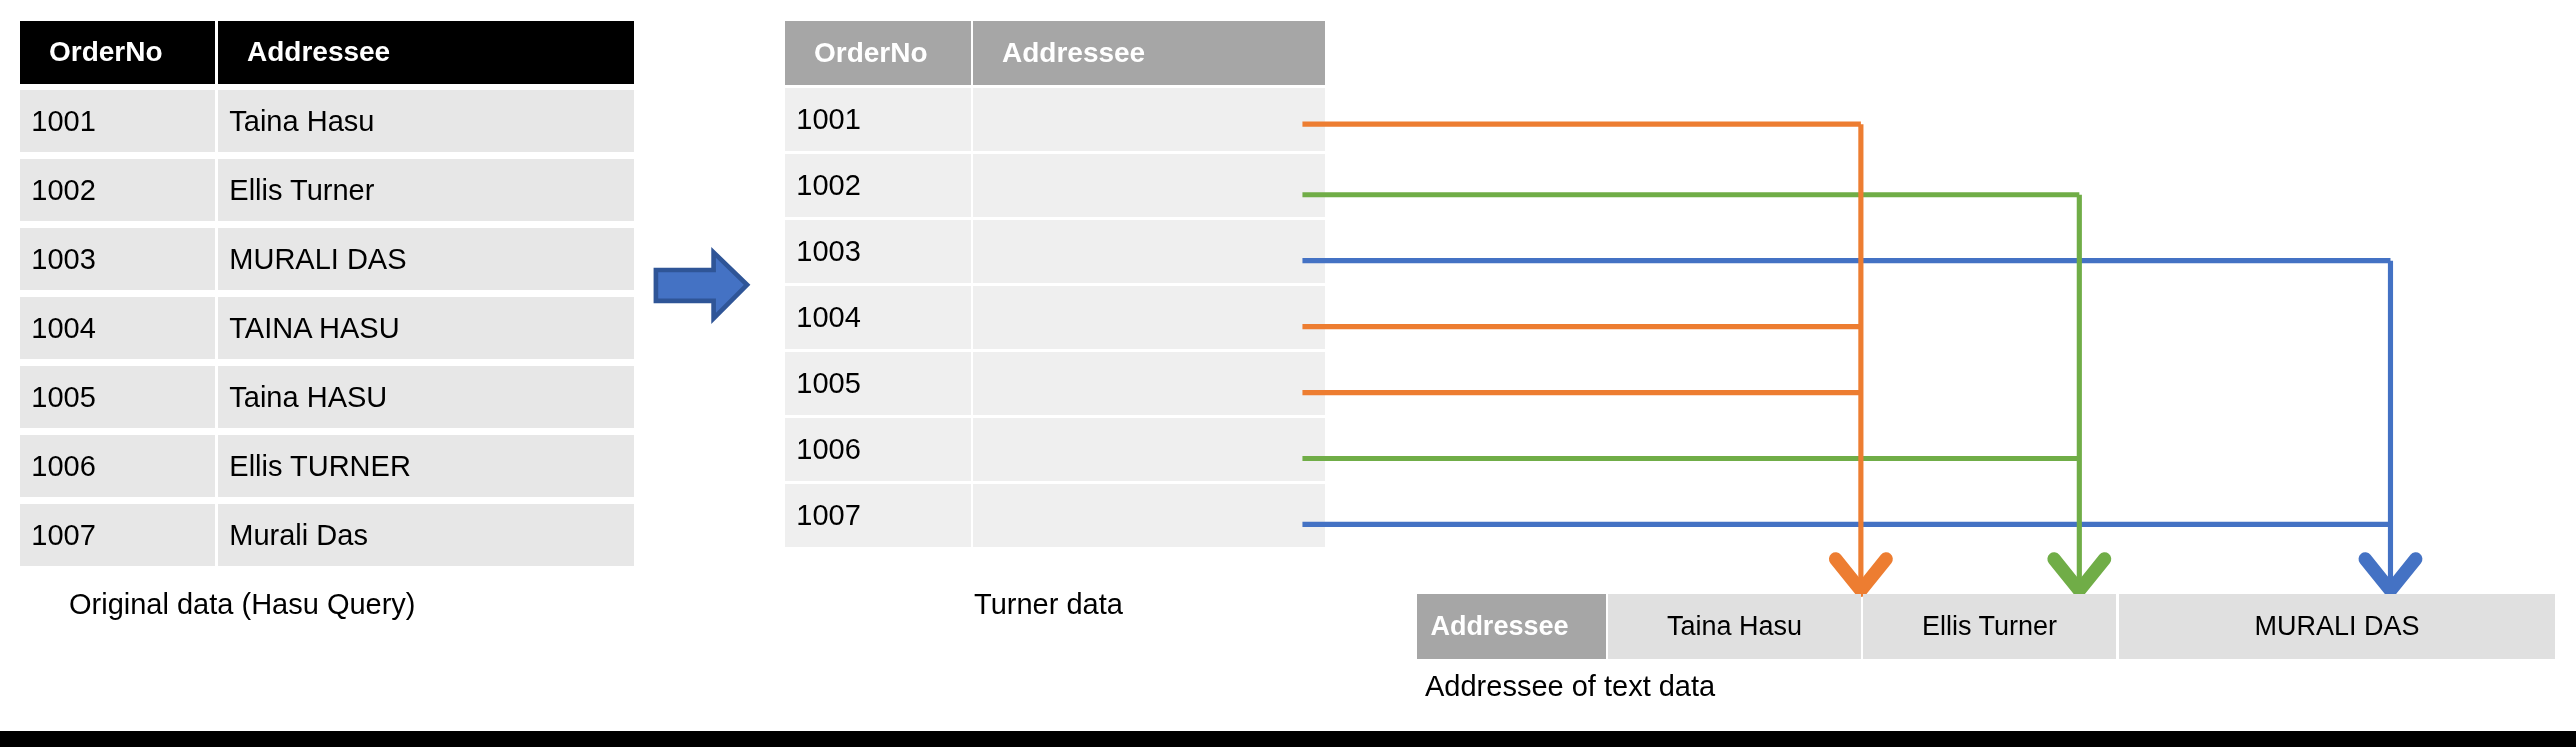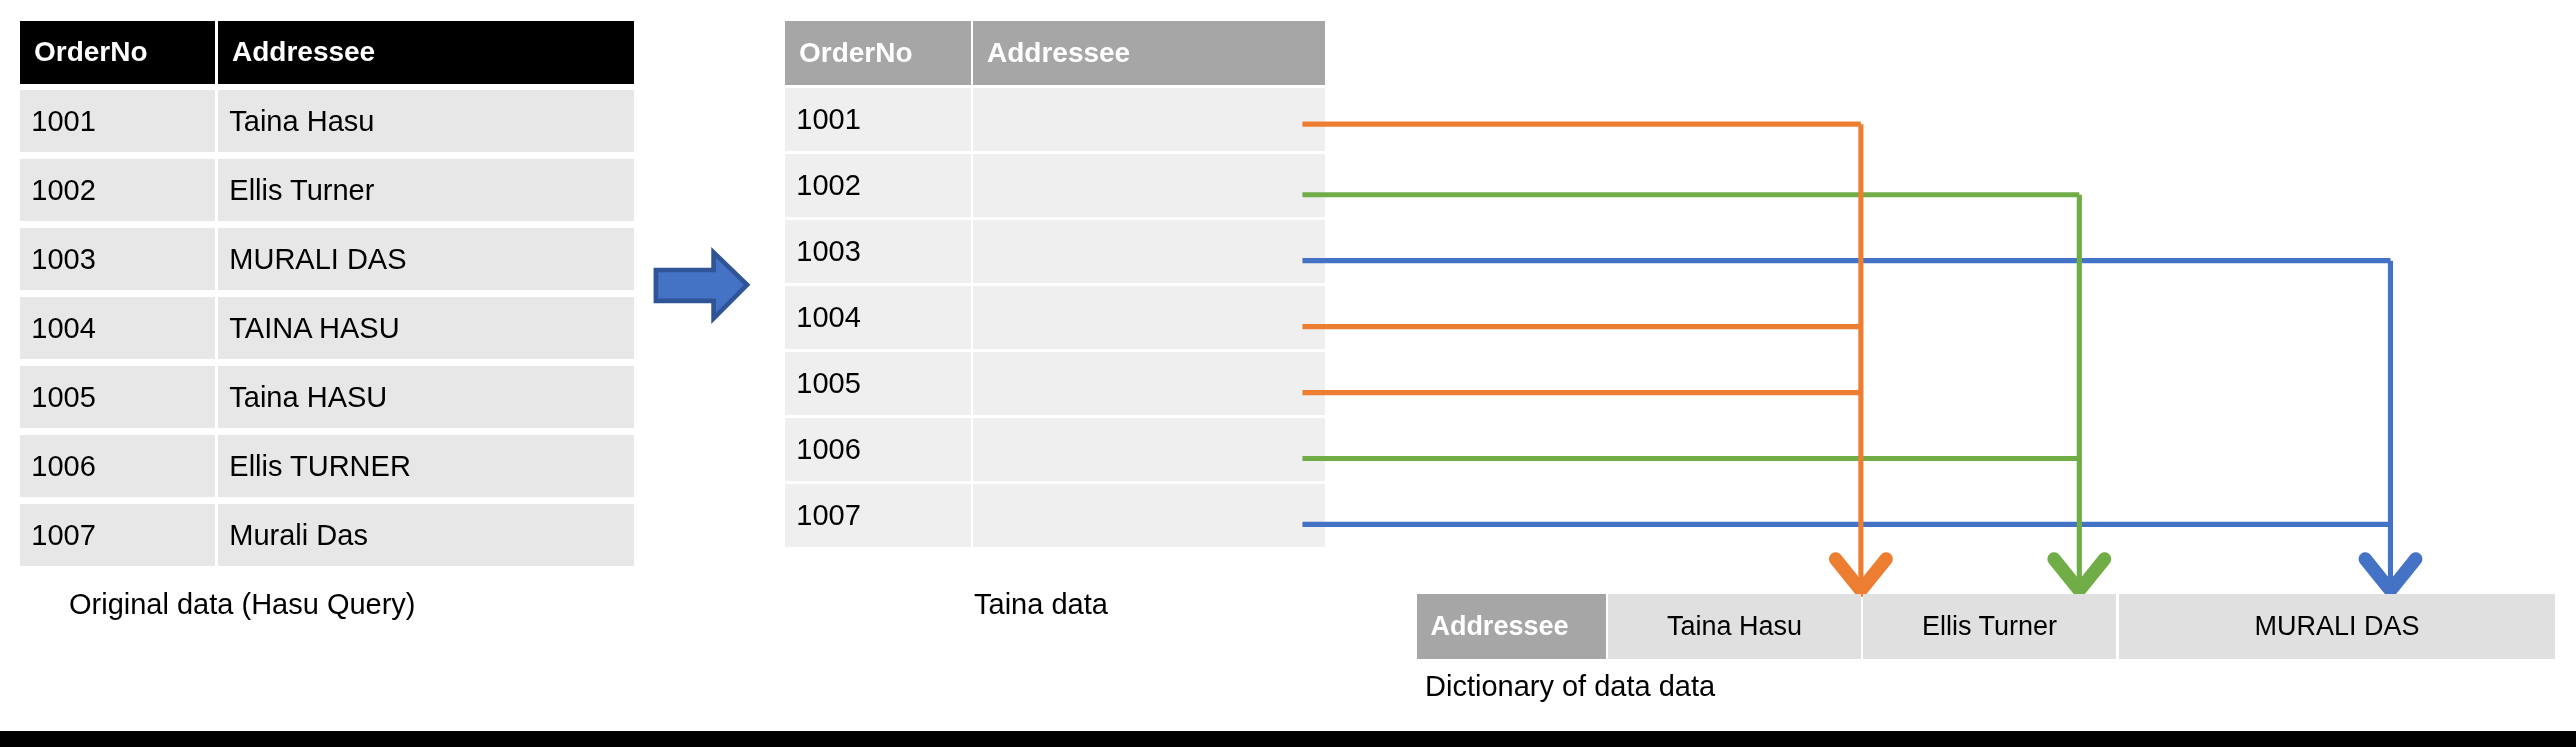--- a/index.html
+++ b/index.html
@@ -18,21 +18,21 @@
     white-space:nowrap;
     overflow:hidden;
   }
   .hdr-black{background:#000000;color:#ffffff;font-weight:bold;}
   .hdr-gray{background:#a6a6a6;color:#ffffff;font-weight:bold;}
   .body-light{background:#e7e7e7;color:#000000;}
   .body-light2{background:#efefef;color:#000000;}
   .body-dict{background:#e0e0e0;color:#000000;}
 
   .t-left{font-size:29px;line-height:1;padding-left:11.3px;}
-  .t-hdr{font-size:28px;line-height:1;padding-left:14px;}
+  .t-hdr{font-size:28px;line-height:1;padding-left:29px;}
   .t-dict{font-size:27px;line-height:1;}
   .t-dict-hdr{font-size:27px;line-height:1;padding-left:13.4px;}
   .t-dict-val{justify-content:center;}
 
   .caption{
     position:absolute;
     font-size:29px;line-height:1;color:#000000;
     white-space:nowrap;
   }
 
@@ -101,21 +101,21 @@
     <div class="cell body-light2 t-left" style="left:785px;top:352px;width:186px;height:63px;">1005</div>
     <div class="cell body-light2 t-left" style="left:973px;top:352px;width:352px;height:63px;"></div>
 
     <div class="cell body-light2 t-left" style="left:785px;top:418px;width:186px;height:63px;">1006</div>
     <div class="cell body-light2 t-left" style="left:973px;top:418px;width:352px;height:63px;"></div>
 
     <div class="cell body-light2 t-left" style="left:785px;top:484px;width:186px;height:63px;">1007</div>
     <div class="cell body-light2 t-left" style="left:973px;top:484px;width:352px;height:63px;"></div>
   </div>
 
-  <div class="caption" style="left:974px;top:590px;">Taina data</div>
+  <div class="caption" style="left:974px;top:590px;">Turner data</div>
 
   <svg class="overlay" viewBox="0 0 5097 1450" xmlns="http://www.w3.org/2000/svg">
     <g fill="none" stroke-width="10" stroke-linecap="butt" stroke-linejoin="miter">
 
       <path d="M 2528 506 L 4640 506" stroke="#4472c4"></path>
       <path d="M 2528 1018 L 4640 1018" stroke="#4472c4"></path>
       <path d="M 4640 506 L 4640 1132" stroke="#4472c4"></path>
 
       <path d="M 2528 378 L 4036 378" stroke="#70ad47"></path>
       <path d="M 2528 890 L 4036 890" stroke="#70ad47"></path>
@@ -137,18 +137,18 @@
   <div>
     <div class="cell hdr-gray t-dict-hdr" style="left:1417px;top:594px;width:189px;height:65px;">Addressee</div>
 
     <div class="cell body-dict t-dict t-dict-val" style="left:1608px;top:594px;width:253px;height:65px;">Taina Hasu</div>
 
     <div class="cell body-dict t-dict t-dict-val" style="left:1863px;top:594px;width:253px;height:65px;">Ellis Turner</div>
 
     <div class="cell body-dict t-dict t-dict-val" style="left:2119px;top:594px;width:436px;height:65px;">MURALI DAS</div>
   </div>
 
-  <div class="caption" style="left:1425px;top:672px;">Dictionary of data data</div>
+  <div class="caption" style="left:1425px;top:672px;">Addressee of text data</div>
 
   <div class="bottombar"></div>
 
 </div>
 
 
 </body></html>

